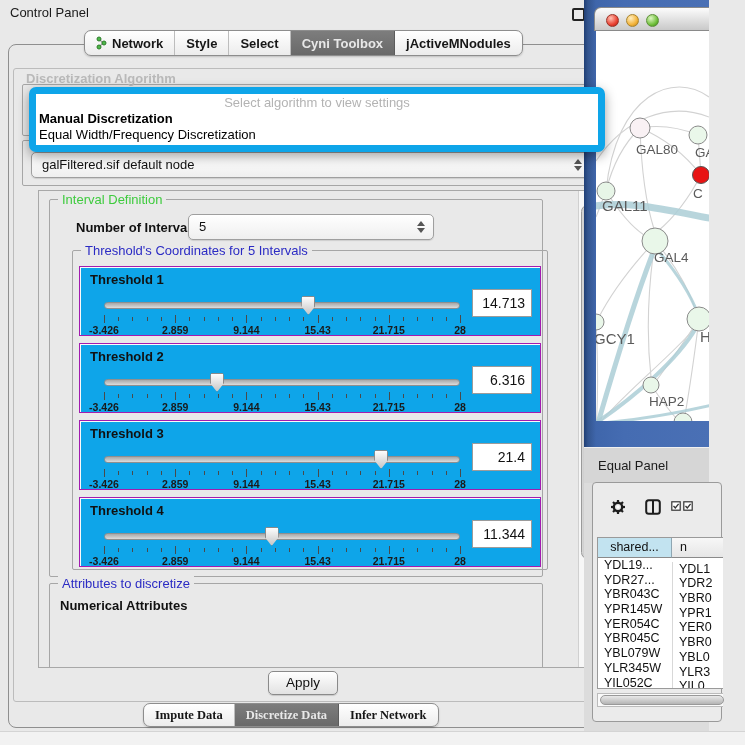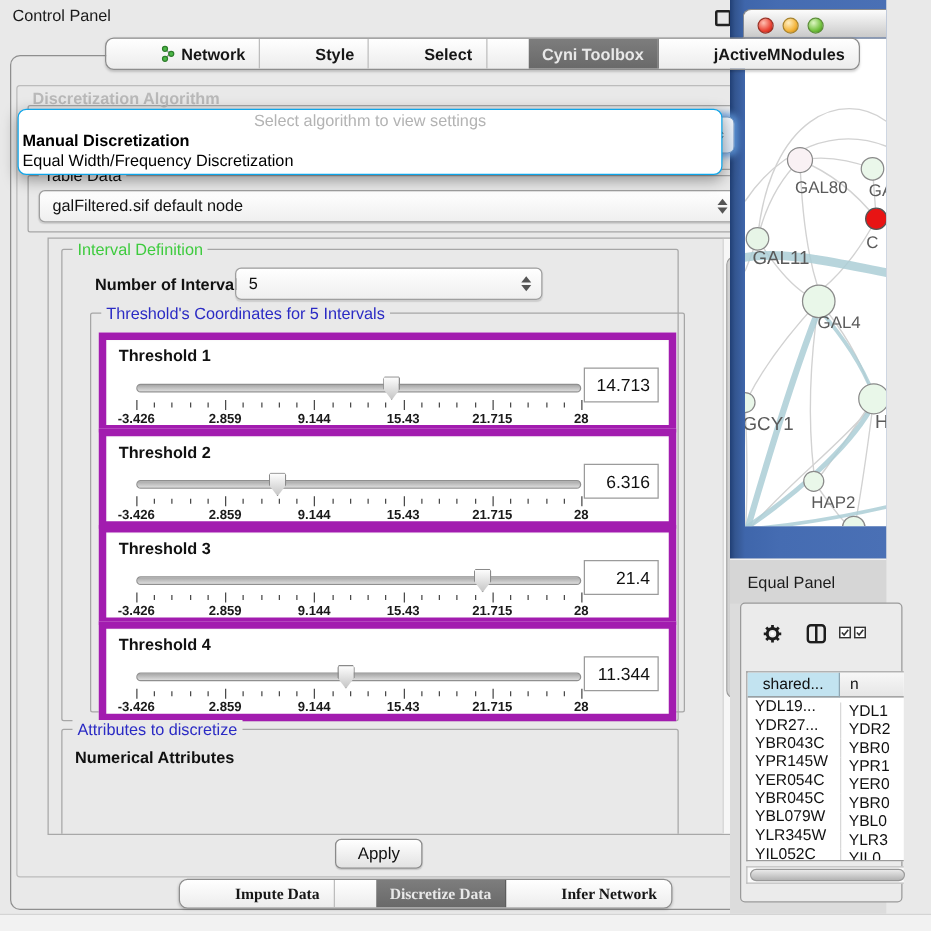--- a/index.html
+++ b/index.html
@@ -12,59 +12,59 @@
   .float-ic{position:absolute;left:572px;top:8px;width:9px;height:9px;border:2px solid #222;border-radius:2px;}
   .close-ic{position:absolute;left:590px;top:7px;width:12px;height:12px;}
 
   .outer-pane{position:absolute;left:8px;top:44px;width:603px;height:682px;border:1px solid #8f8f8f;border-radius:8px;}
   .inner-pane{position:absolute;left:13px;top:68px;width:593px;height:632px;border:1px solid #bcbcbc;border-radius:3px;}
 
   .seg-tabs{position:absolute;display:flex;height:26px;background:linear-gradient(#ffffff,#ececec);
             border:1px solid #8d8d8d;border-radius:7px;overflow:hidden;box-sizing:border-box;
             box-shadow:0 1px 2px rgba(0,0,0,.18);z-index:8;}
   .seg-tabs .tab{display:flex;align-items:center;gap:5px;padding:0 11px;font-size:13px;font-weight:bold;
-                 color:#161616;border-right:1px solid #bdbdbd;white-space:nowrap;margin-left:33px;}
+                 color:#161616;border-right:1px solid #bdbdbd;white-space:nowrap;}
   .seg-tabs .tab:last-child{border-right:none;}
   .seg-tabs .tab.selected{background:linear-gradient(#7d7d7d,#696969);color:#e8e8e8;border-right-color:#5c5c5c;}
 
   .group{position:absolute;border:1px solid #a6a6a6;border-radius:2px;box-sizing:border-box;}
   .group>.glabel{position:absolute;top:-8px;left:8px;font-size:13px;background:#e9e9e9;padding:0 4px;line-height:15px;white-space:nowrap;}
   .glabel.green{color:#3ecb3e;}
   .glabel.blue{color:#2b2bc4;}
 
   .jcombo{position:absolute;box-sizing:border-box;height:26px;border:1px solid #9f9f9f;border-radius:5px;
           background:linear-gradient(#ffffff,#efefef);font-size:13px;line-height:24px;padding-left:10px;
           box-shadow:0 1px 1px rgba(0,0,0,.12);}
   .spinner{position:absolute;right:8px;top:50%;transform:translateY(-50%);display:flex;flex-direction:column;gap:2px;}
   .spinner .up{width:0;height:0;border-left:4px solid transparent;border-right:4px solid transparent;border-bottom:5px solid #555;}
   .spinner .dn{width:0;height:0;border-left:4px solid transparent;border-right:4px solid transparent;border-top:5px solid #555;}
 
   
-  .popup{position:absolute;left:14px;top:87px;width:562px;height:51px;background:#fff;border:1px solid #0ea5e9;
+  .popup{position:absolute;left:29px;top:87px;width:562px;height:51px;background:#fff;border:7px solid #0ea5e9;
          border-radius:7px;box-shadow:0 4px 12px rgba(0,0,0,.38);z-index:50;overflow:hidden;}
   .popup .hint{height:17px;line-height:17px;text-align:center;color:#b3b3b3;font-size:13px;}
   .popup .item{height:16px;line-height:16px;padding-left:3px;font-size:13px;color:#000;}
   .popup .item.bold{font-weight:bold;}
   .dimlabel{position:absolute;left:26px;top:71px;font-size:13px;font-weight:bold;color:#b9b9b9;z-index:3;}
   .focus-combo{position:absolute;left:560px;top:93px;width:26px;height:28px;border-radius:6px;z-index:4;
                background:linear-gradient(#f2f7fd,#d9e7f7);border:1px solid #6f9dd1;
                box-shadow:0 0 5px 2px rgba(100,160,230,.85);}
 
   
   .scrollpane{position:absolute;left:38px;top:190px;width:560px;height:478px;border:1px solid #a8a8a8;
               box-sizing:border-box;overflow:hidden;padding-left:24px;}
   .vscroll{position:absolute;right:0;top:0;width:18px;height:100%;background:#f7f7f7;border-left:1px solid #d0d0d0;}
   .vscroll .thumbv{position:absolute;left:2px;top:14px;width:13px;height:354px;border-radius:7px;
                    background:linear-gradient(90deg,#d6d6d6,#ababab);border:1px solid #9a9a9a;box-sizing:border-box;}
 
   .num-label{position:absolute;left:26px;top:20px;font-size:13px;font-weight:bold;}
   .bold-label{font-size:13px;font-weight:bold;}
 
   
-  .th-box{position:absolute;left:6px;width:462px;height:80px;background:#ffffff;border:6px solid #a21caf;
+  .th-box{position:absolute;left:6px;width:462px;height:70px;background:#0ea5e9;border:1px solid #a21caf;
           box-shadow:inset 1px 1px 0 #fafafa;box-sizing:border-box;}
   .th-label{position:absolute;left:10px;top:5px;font-size:13px;font-weight:bold;}
   .slider-zone{position:absolute;left:24px;top:30px;width:356px;height:38px;}
   .track{position:absolute;left:0;right:0;top:5px;height:7px;border-radius:4px;box-sizing:border-box;
          background:linear-gradient(#a8a8a8,#dcdcdc);border:1px solid #8f8f8f;}
   .thumb{position:absolute;top:-1px;width:14px;height:19px;background:linear-gradient(#fdfdfd,#c7c7c7);
          border:1px solid #8a8a8a;box-sizing:border-box;
          clip-path:polygon(10% 0,90% 0,100% 12%,100% 52%,50% 100%,0 52%,0 12%);}
   .ticks{position:absolute;left:0;right:0;top:18px;height:9px;}
   .tick{position:absolute;top:0;width:1px;height:8px;background:#4a4a4a;}

